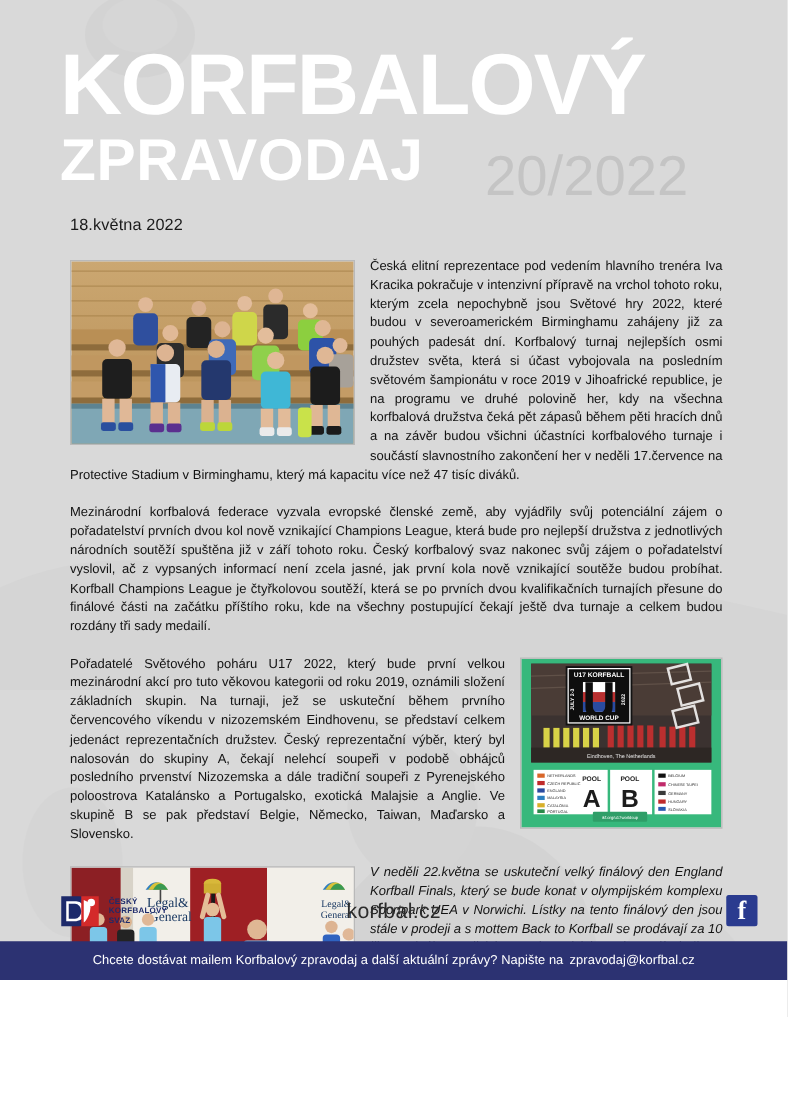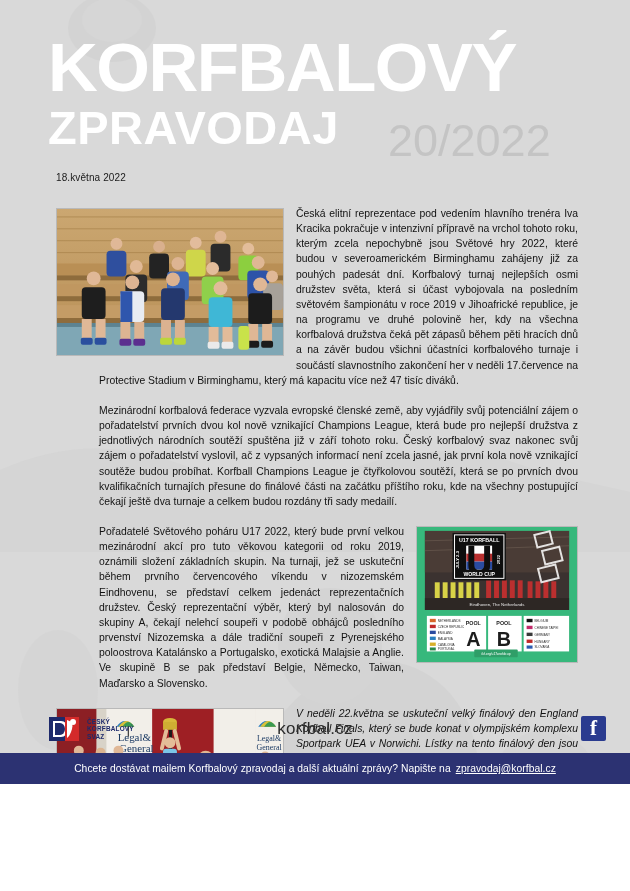--- a/index.html
+++ b/index.html
@@ -68,42 +68,41 @@
     font-weight: normal;
     color: #c4c4c4;
     letter-spacing: 0px;
     white-space: nowrap;
   }
 
   .issue-date {
     position: absolute;
     left: 56px;
     top: 172px;
-    font-size: 10px;
+    font-size: 13px;
     color: #1a1a1a;
     letter-spacing: 0.1px;
   }
 
   
   .article {
     position: absolute;
     left: 56px;
     top: 206px;
     width: 522px;
   }
 
   .para {
     font-size: 10.4px;
     line-height: 15.15px;
     color: #121212;
     text-align: justify;
     text-justify: inter-word;
     hyphens: none;
     margin-bottom: 15px;
-    margin-left: 43px;
   }
   .para.last { margin-bottom: 0; font-style: italic; }
 
   
   .photo {
     position: relative;
     overflow: hidden;
     border: 1px solid #b9b9b9;
   }
   .photo-left {
@@ -181,21 +180,20 @@
     text-align: right;
   }
   .strip-text {
     font-size: 10.3px;
     color: #ffffff;
     letter-spacing: 0.05px;
   }
   .strip-mail {
     font-size: 10.3px;
     color: #ffffff;
-    text-decoration: underline;
     letter-spacing: 0.05px;
   }
 
   
   .ph-inner { position: absolute; inset: 0; }
 </style>
 </head>
 <body>
 
 <div id="page">

